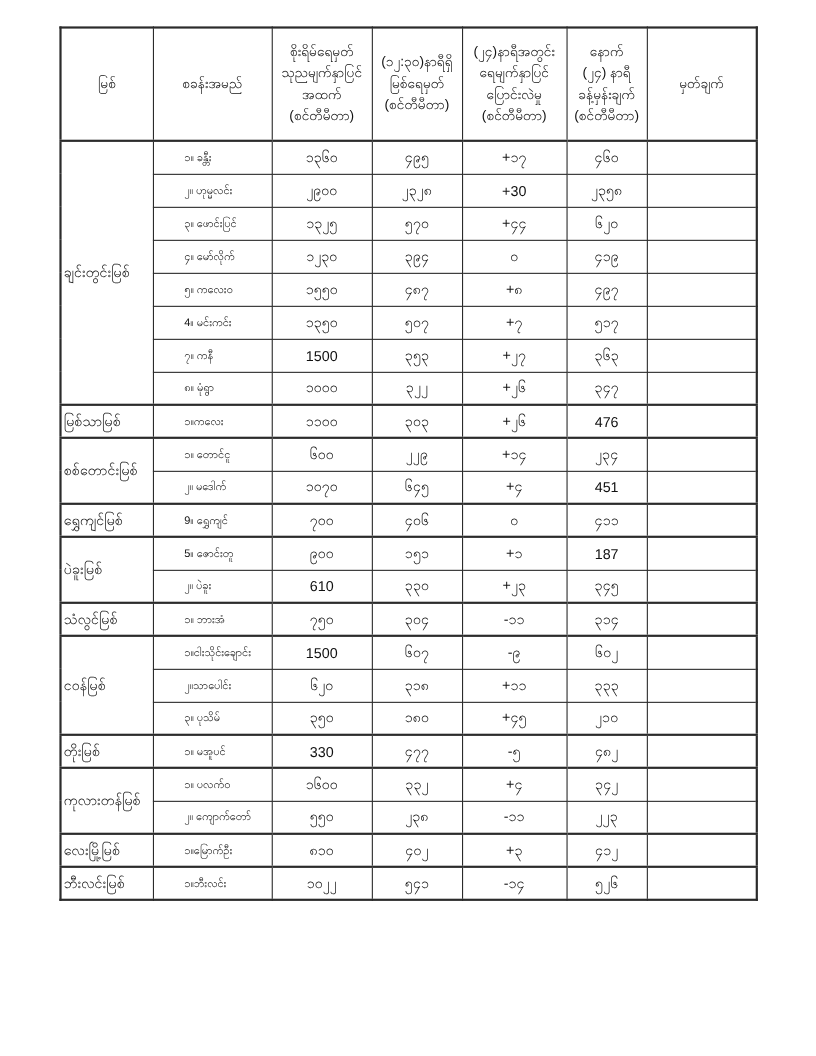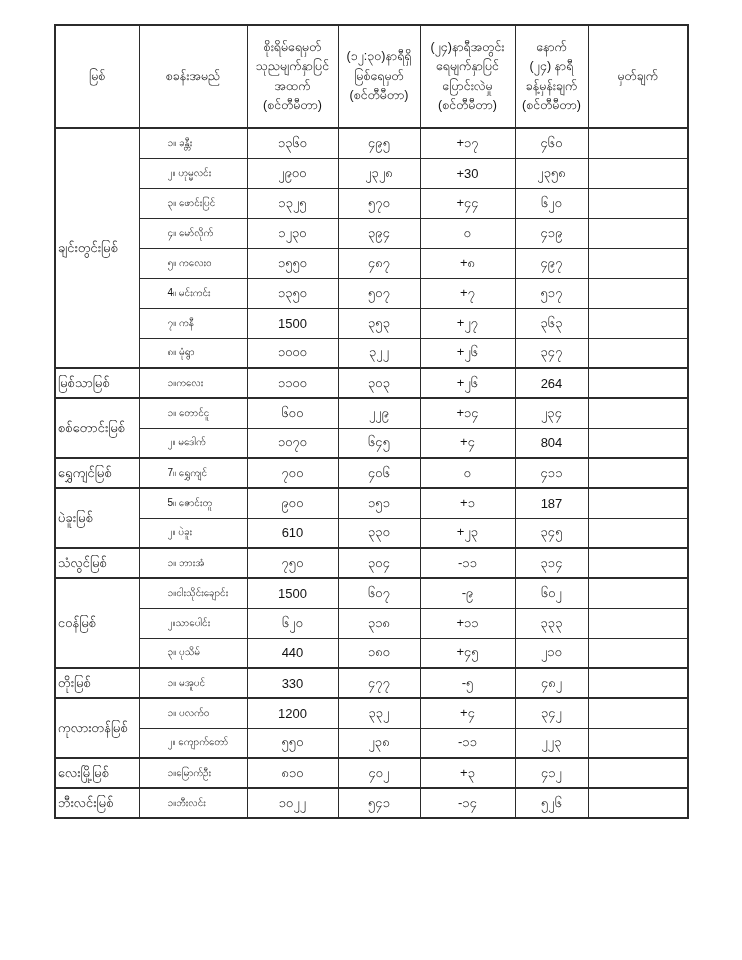--- a/index.html
+++ b/index.html
@@ -147,43 +147,43 @@
           <td class="num">+၂၆</td>
           <td class="num">၃၄၇</td>
           <td class="remark"></td>
         </tr>
         <tr class="group-start">
           <td rowspan="1" class="river">မြစ်သာမြစ်</td>
           <td class="station">၁။ကလေး</td>
           <td class="num">၁၁၀၀</td>
           <td class="num">၃၀၃</td>
           <td class="num">+၂၆</td>
-          <td class="num">264</td>
+          <td class="num">476</td>
           <td class="remark"></td>
         </tr>
         <tr class="group-start">
           <td rowspan="2" class="river">စစ်တောင်းမြစ်</td>
           <td class="station">၁။ တောင်ငူ</td>
           <td class="num">၆၀၀</td>
           <td class="num">၂၂၉</td>
           <td class="num">+၁၄</td>
           <td class="num">၂၃၄</td>
           <td class="remark"></td>
         </tr>
         <tr>
           <td class="station">၂။ မဒေါက်</td>
           <td class="num">၁၀၇၀</td>
           <td class="num">၆၄၅</td>
           <td class="num">+၄</td>
-          <td class="num">804</td>
+          <td class="num">451</td>
           <td class="remark"></td>
         </tr>
         <tr class="group-start">
           <td rowspan="1" class="river">ရွှေကျင်မြစ်</td>
-          <td class="station">7။ ရွှေကျင်</td>
+          <td class="station">9။ ရွှေကျင်</td>
           <td class="num">၇၀၀</td>
           <td class="num">၄၀၆</td>
           <td class="num">၀</td>
           <td class="num">၄၁၁</td>
           <td class="remark"></td>
         </tr>
         <tr class="group-start">
           <td rowspan="2" class="river">ပဲခူးမြစ်</td>
           <td class="station">5။ ဇောင်းတူ</td>
           <td class="num">၉၀၀</td>
@@ -221,39 +221,39 @@
         <tr>
           <td class="station">၂။သာပေါင်း</td>
           <td class="num">၆၂၀</td>
           <td class="num">၃၁၈</td>
           <td class="num">+၁၁</td>
           <td class="num">၃၃၃</td>
           <td class="remark"></td>
         </tr>
         <tr>
           <td class="station">၃။ ပုသိမ်</td>
-          <td class="num">440</td>
+          <td class="num">၃၅၀</td>
           <td class="num">၁၈၀</td>
           <td class="num">+၄၅</td>
           <td class="num">၂၁၀</td>
           <td class="remark"></td>
         </tr>
         <tr class="group-start">
           <td rowspan="1" class="river">တိုးမြစ်</td>
           <td class="station">၁။ မအူပင်</td>
           <td class="num">330</td>
           <td class="num">၄၇၇</td>
           <td class="num">-၅</td>
           <td class="num">၄၈၂</td>
           <td class="remark"></td>
         </tr>
         <tr class="group-start">
           <td rowspan="2" class="river">ကုလားတန်မြစ်</td>
           <td class="station">၁။ ပလက်ဝ</td>
-          <td class="num">1200</td>
+          <td class="num">၁၆၀၀</td>
           <td class="num">၃၃၂</td>
           <td class="num">+၄</td>
           <td class="num">၃၄၂</td>
           <td class="remark"></td>
         </tr>
         <tr>
           <td class="station">၂။ ကျောက်တော်</td>
           <td class="num">၅၅၀</td>
           <td class="num">၂၃၈</td>
           <td class="num">-၁၁</td>

